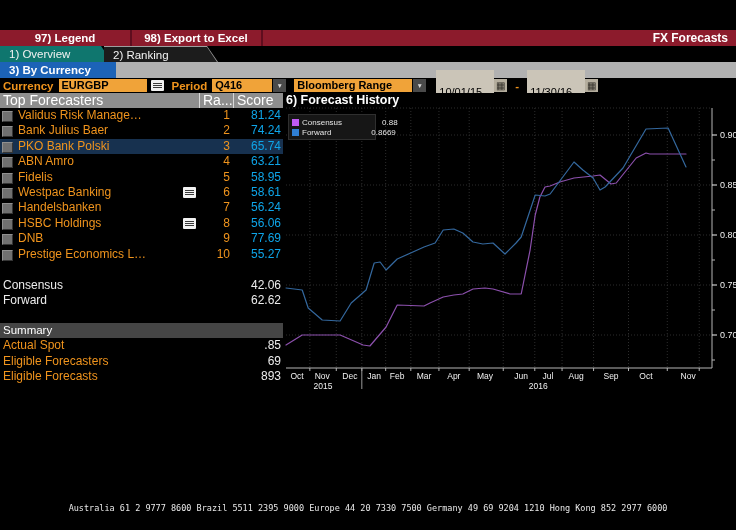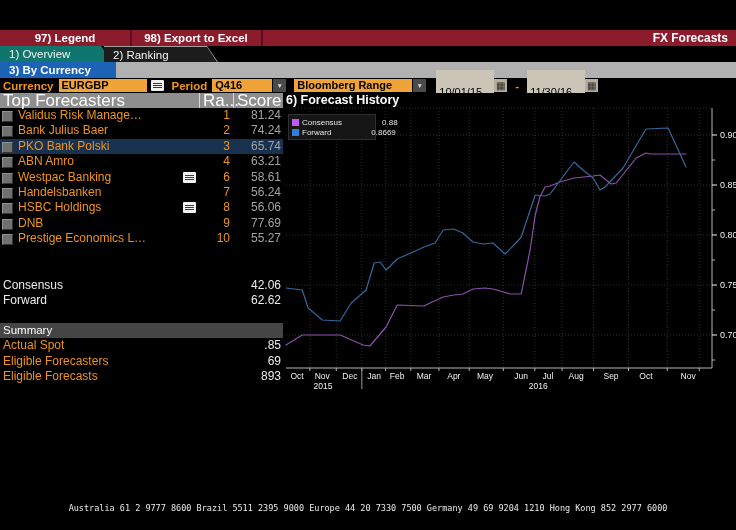--- a/index.html
+++ b/index.html
@@ -31,34 +31,34 @@
           padding:0 3px;box-sizing:border-box;white-space:nowrap;}
   .dfield{background:#cbc5b8;color:#000;font-size:11px;height:13px;line-height:13px;padding:16px 3px;box-sizing:border-box;}
   .dd{width:13px;height:13px;background:#4a4a4a;display:flex;align-items:center;justify-content:center;margin-left:1px;}
   .dd::before{content:"▼";color:#d8d8d8;font-size:6.5px;}
   .note-ic{display:inline-block;width:13px;height:11px;background:#f2f2f2;border-radius:1px;}
   .note-ic::before{content:"";display:block;margin:3px 2px 0 2px;height:1px;background:#3a3a3a;
           box-shadow:0 2px 0 #3a3a3a,0 4px 0 #3a3a3a;}
   .cal-ic{width:13px;height:13px;background:#b5ae9e;display:flex;align-items:center;justify-content:center;}
   .cal-ic::before{content:"▦";color:#2e2b25;font-size:10px;line-height:13px;}
   
-  .tablehead{position:absolute;left:0;top:93px;width:283px;height:15px;background:#8e8e8e;color:#fff;font-size:17px;}
+  .tablehead{position:absolute;left:0;top:93px;width:283px;height:15px;background:#8e8e8e;color:#fff;font-size:14px;}
   .th-name{position:absolute;left:3px;top:0;line-height:15px;}
   .th-rank{position:absolute;left:203px;top:0;line-height:15px;}
   .th-score{position:absolute;left:237px;top:0;line-height:15px;}
   .th-div{position:absolute;top:0;width:1px;height:15px;background:#d8d8d8;}
   #rows{position:absolute;left:0;top:108px;width:283px;}
   .trow{position:relative;height:15.4px;}
   .trow.selected{background:#17314f;}
   .cb{position:absolute;left:2px;top:3px;width:9px;height:9px;background:#707070;
       border-top:1px solid #909090;border-left:1px solid #909090;border-right:1px solid #353535;border-bottom:1px solid #353535;box-sizing:content-box;}
   .rname{position:absolute;left:18px;top:0;line-height:15.4px;color:#f0941d;font-size:12px;white-space:nowrap;}
   .rnote{position:absolute;left:183px;top:2px;}
   .rrank{position:absolute;left:196px;top:0;width:34px;text-align:right;line-height:15.4px;color:#f0941d;font-size:12px;}
-  .rscore{position:absolute;left:230px;top:0;width:51px;text-align:right;line-height:15.4px;color:#a3a3a3;font-size:12px;}
+  .rscore{position:absolute;left:230px;top:0;width:51px;text-align:right;line-height:15.4px;color:#0ea5e9;font-size:12px;}
   .aggrow{position:absolute;left:0;width:283px;height:15px;color:#ececec;font-size:12px;}
   .agglabel{position:absolute;left:3px;line-height:15px;}
   .aggval{position:absolute;left:200px;width:81px;text-align:right;line-height:15px;}
   .summaryhead{position:absolute;left:0;top:323px;width:283px;height:15px;background:#454545;color:#fff;
       font-size:11.5px;line-height:15px;padding-left:3px;box-sizing:border-box;}
   .sumrow{position:absolute;left:0;width:283px;height:15.7px;font-size:12px;}
   .sumlabel{position:absolute;left:3px;line-height:15.7px;color:#f0941d;}
   .sumval{position:absolute;left:200px;width:81px;text-align:right;line-height:15.7px;color:#ececec;}
   
   .chartpanel{position:absolute;left:283px;top:93px;width:453px;height:310px;background:#000;}
@@ -145,20 +145,26 @@
         <span class="cb"></span>
         <span class="rname">PKO Bank Polski</span>
         <span class="rrank">3</span>
         <span class="rscore">65.74</span>
       </div>
       <div class="trow">
         <span class="cb"></span>
         <span class="rname">ABN Amro</span>
         <span class="rrank">4</span>
         <span class="rscore">63.21</span>
+      </div>
+      <div class="trow">
+        <span class="cb"></span>
+        <span class="rname">Fidelis</span>
+        <span class="rrank">5</span>
+        <span class="rscore">58.95</span>
       </div>
       <div class="trow">
         <span class="cb"></span>
         <span class="rname">Westpac Banking</span>
         <span class="note-ic rnote"></span>
         <span class="rrank">6</span>
         <span class="rscore">58.61</span>
       </div>
       <div class="trow">
         <span class="cb"></span>

